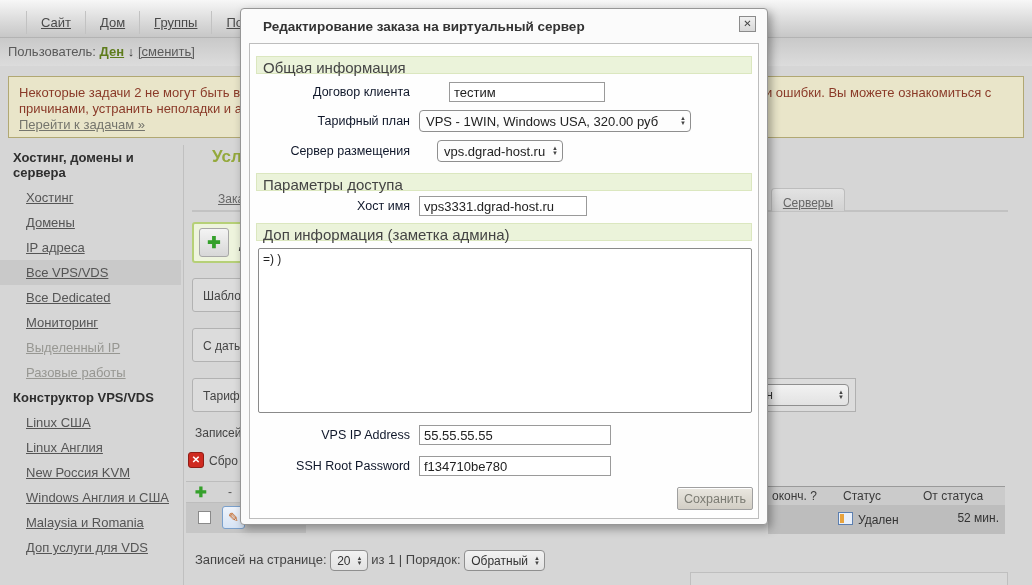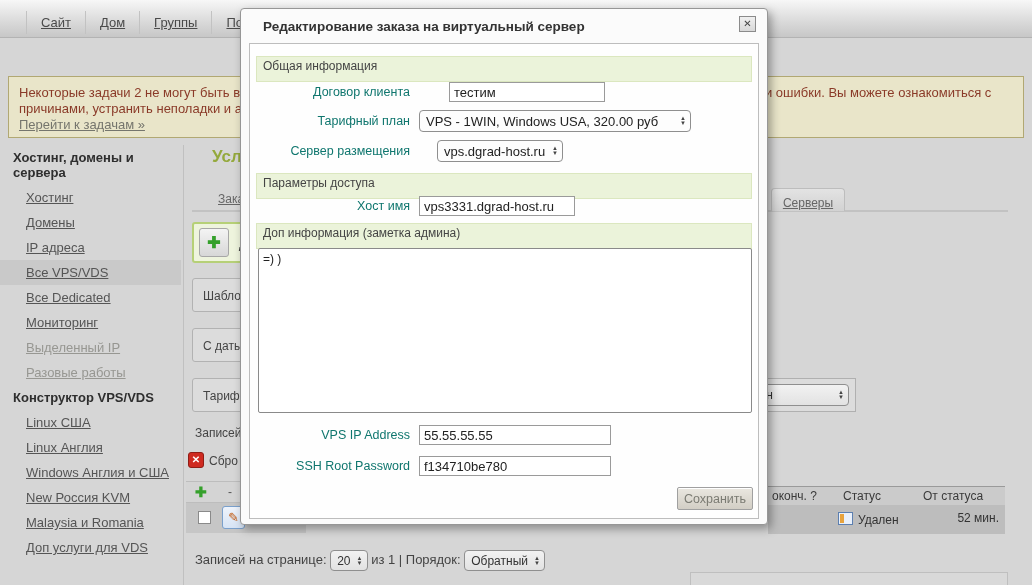--- a/index.html
+++ b/index.html
@@ -90,23 +90,23 @@
 
   
   .modal { position:absolute; left:240px; top:8px; width:528px; height:517px; background:#fbfbfb;
            border:1px solid #969696; border-radius:4px; box-shadow:3px 4px 10px rgba(0,0,0,0.35); }
   .m-title { position:absolute; left:22px; top:10px; font-size:13.5px; font-weight:bold; color:#333; }
   .m-close { position:absolute; right:11px; top:7px; width:17px; height:16px; background:linear-gradient(#f0f0f0,#d8d8d8);
              border:1px solid #8b8b8b; text-align:center; line-height:14px; font-size:10px; color:#444;
              cursor:pointer; }
   .m-body { position:absolute; left:8px; top:34px; width:510px; height:476px; background:#fefefe;
             border:1px solid #bdbdbd; }
-  .sec { position:absolute; left:6px; width:496px; height:26px; background:#ebf3da;
-         border:1px solid #dbe7bf; font-size:12px; color:#444; padding:2px 0 0 6px; }
-  .flabel { position:absolute; width:160px; text-align:right; font-size:12.5px; color:#0f766e; }
+  .sec { position:absolute; left:6px; width:496px; height:18px; background:#ebf3da;
+         border:1px solid #dbe7bf; font-size:15px; color:#444; padding:2px 0 0 6px; }
+  .flabel { position:absolute; width:160px; text-align:right; font-size:12.5px; color:#0f172a; }
   .tinput { position:absolute; height:20px; border:1px solid #9a9a9a; background:#fff; font-size:13px;
             color:#222; padding:0 4px; font-family:"Liberation Sans", sans-serif; }
   .fselect { position:absolute; height:22px; border:1px solid #8f8f8f; border-radius:4px; background:#fdfdfd;
              font-size:13px; color:#222; padding:3px 18px 0 6px; cursor:pointer; white-space:nowrap; overflow:hidden; }
   .m-textarea { position:absolute; left:8px; top:204px; width:494px; height:165px; border:1px solid #8a8a8a;
                 border-radius:2px; background:#fff; font-size:12px; color:#222; padding:3px 4px;
                 font-family:"Liberation Sans", sans-serif; resize:none; }
   .savebtn { position:absolute; left:427px; top:443px; width:76px; height:23px;
              background:linear-gradient(#eae7e0,#d2cec5); border:1px solid #a0a0a0; border-radius:2px;
              box-shadow:inset 0 1px 0 #fff; font-size:12.5px; color:#7b7b73; cursor:pointer;
@@ -118,20 +118,28 @@
 <div class="screen">
 
   <div class="topnav">
     <div class="navtabs">
       <span class="navtab">Сайт</span>
       <span class="navtab">Дом</span>
       <span class="navtab">Группы</span>
       <span class="navtab">Пользова</span>
     </div>
   </div>
+  <div class="userbar">
+    <div class="inner">
+      <span>Пользователь:</span>
+      <span class="username">Ден</span>
+      <span class="userarrow">↓</span>
+      <span class="userchange">[сменить]</span>
+    </div>
+  </div>
 
   <div class="warning">
     <span class="l1a">Некоторые задачи 2 не могут быть вып</span>
     <span class="l1b">и ошибки. Вы можете ознакомиться с</span>
     <span class="l2">причинами, устранить неполадки и акти</span>
     <span class="lnk">Перейти к задачам »</span>
   </div>
 
   <div class="sidebar">
     <div class="side-h">Хостинг, домены и сервера</div>
@@ -139,22 +147,22 @@
     <div class="side-i">Домены</div>
     <div class="side-i">IP адреса</div>
     <div class="side-i sel">Все VPS/VDS</div>
     <div class="side-i">Все Dedicated</div>
     <div class="side-i">Мониторинг</div>
     <div class="side-i mut">Выделенный IP</div>
     <div class="side-i mut">Разовые работы</div>
     <div class="side-h">Конструктор VPS/VDS</div>
     <div class="side-i">Linux США</div>
     <div class="side-i">Linux Англия</div>
+    <div class="side-i">New Россия KVM</div>
     <div class="side-i">Windows Англия и США</div>
-    <div class="side-i">New Россия KVM</div>
     <div class="side-i">Malaysia и Romania</div>
     <div class="side-i">Доп услуги для VDS</div>
 
   </div>
   <div class="vline"></div>
 
   <div class="pg-title">Услуг</div>
   <span class="tab-frag" style="left:218px; top:192px;">Заказ</span>
   <div class="tabline"></div>
   <div class="tab-servers">
@@ -258,21 +266,21 @@
         <span>vps.dgrad-host.ru</span>
         <span class="spin">
             <b>▲</b>
             <b>▼</b>
           </span>
       </div>
 
       <div class="sec" style="top:129px;">Параметры доступа</div>
 
       <label class="flabel" style="top:155px;">Хост имя</label>
-      <input class="tinput" style="left: 169px; top: 152px; width: 156px;" value="vps3331.dgrad-host.ru">
+      <input class="tinput" style="left: 169px; top: 152px; width: 168px;" value="vps3331.dgrad-host.ru">
 
       <div class="sec" style="top:179px;">Доп информация (заметка админа)</div>
 
       <textarea class="m-textarea" style="">=) )</textarea>
 
       <label class="flabel" style="top:384px;">VPS IP Address</label>
       <input class="tinput" style="left: 169px; top: 381px; width: 192px;" value="55.55.55.55">
 
       <label class="flabel" style="top:415px;">SSH Root Password</label>
       <input class="tinput" style="left: 169px; top: 412px; width: 192px;" value="f134710be780">

